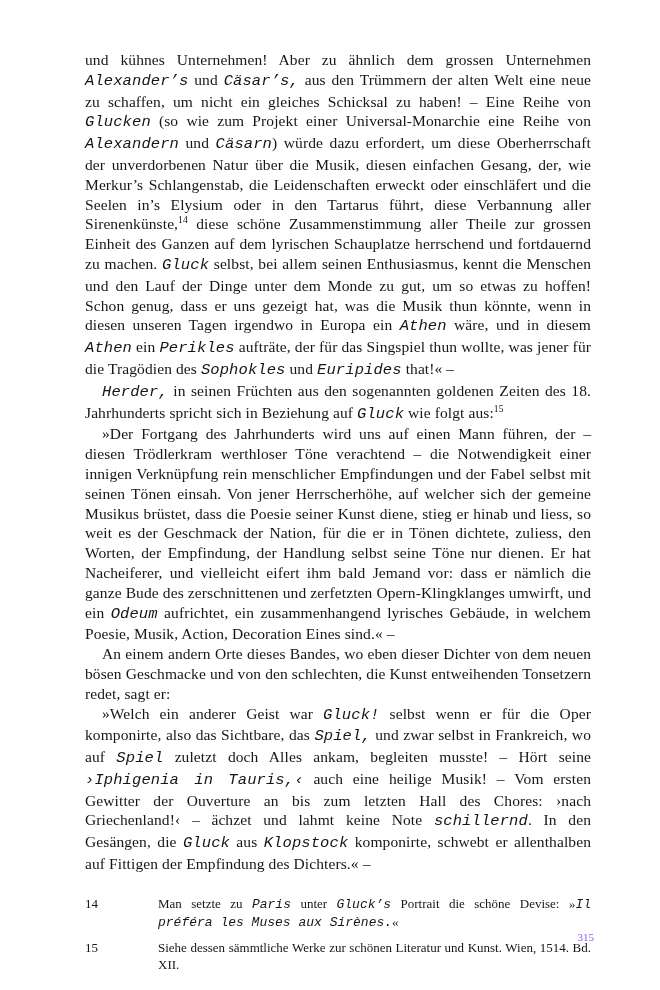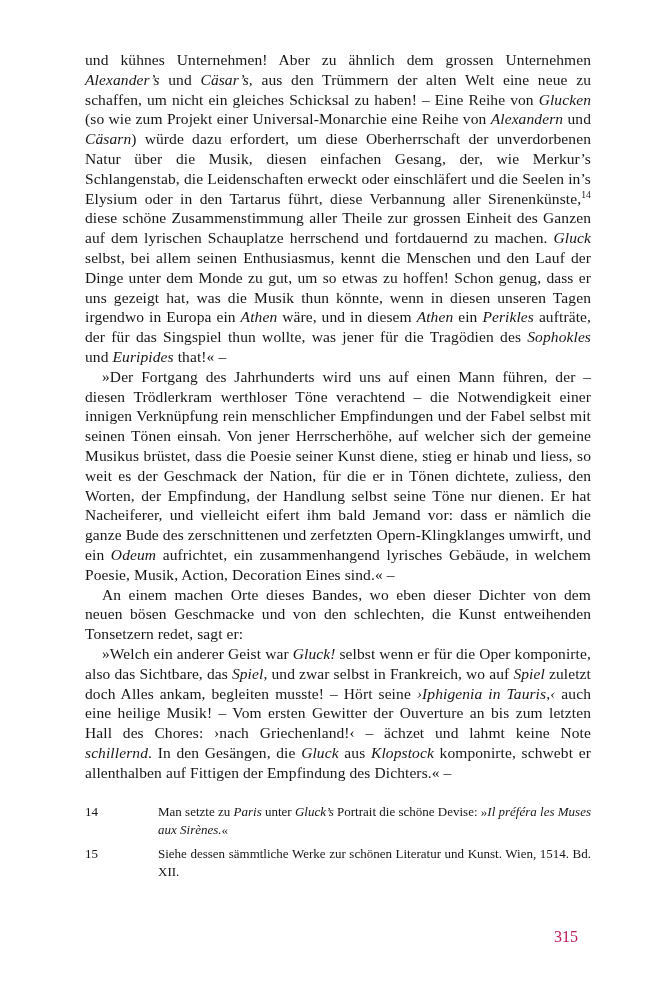--- a/index.html
+++ b/index.html
@@ -23,20 +23,21 @@
     font-size: 15.5px;
     line-height: 19.8px;
     text-align: justify;
     letter-spacing: 0.1px;
   }
   .text-block p.para.indent {
     text-indent: 17px;
   }
   em {
     font-style: italic;
+    font-family: Liberation Mono, monospace;
   }
   sup.fn-ref {
     font-size: 62%;
     vertical-align: super;
     line-height: 0;
   }
   .footnotes {
     margin-top: 21px;
     font-size: 13px;
     line-height: 17.5px;
@@ -49,35 +50,36 @@
   .fn-num {
     flex: none;
     width: 37px;
   }
   .fn-text {
     flex: 1;
     margin-left: 36px;
   }
   .page-number {
     position: absolute;
-    right: 82px;
+    right: 66px;
     bottom: 46px;
-    font-size: 16px;
+    font-size: 11px;
     line-height: 14px;
-    color: #be185d;
+    color: #8b5cf6;
   }
 </style>
 </head>
 <body>
 
 <div class="page">
   <main class="text-block">
       <p class="para"><span>und kühnes Unternehmen! Aber zu ähnlich dem grossen Unternehmen </span><em>Alexander’s</em><span> und </span><em>Cäsar’s,</em><span> aus den Trümmern der alten Welt eine neue zu schaffen, um nicht ein gleiches Schicksal zu haben! – Eine Reihe von </span><em>Glucken</em><span> (so wie zum Projekt einer Universal-Monarchie eine Reihe von </span><em>Alexandern</em><span> und </span><em>Cäsarn</em><span>) würde dazu erfordert, um diese Oberherrschaft der unverdorbenen Natur über die Musik, diesen einfachen Gesang, der, wie Merkur’s Schlangenstab, die Leidenschaften erweckt oder einschläfert und die Seelen in’s Elysium oder in den Tartarus führt, diese Verbannung aller Sirenenkünste,</span><sup class="fn-ref">14</sup><span> diese schöne Zusammenstimmung aller Theile zur grossen Einheit des Ganzen auf dem lyrischen Schauplatze herrschend und fortdauernd zu machen. </span><em>Gluck</em><span> selbst, bei allem seinen Enthusiasmus, kennt die Menschen und den Lauf der Dinge unter dem Monde zu gut, um so etwas zu hoffen! Schon genug, dass er uns gezeigt hat, was die Musik thun könnte, wenn in diesen unseren Tagen irgendwo in Europa ein </span><em>Athen</em><span> wäre, und in diesem </span><em>Athen</em><span> ein </span><em>Perikles</em><span> aufträte, der für das Singspiel thun wollte, was jener für die Tragödien des </span><em>Sophokles</em><span> und </span><em>Euripides</em><span> that!« –</span></p>
+      <p class="para indent"><em>Herder,</em><span> in seinen Früchten aus den sogenannten goldenen Zeiten des 18. Jahrhunderts spricht sich in Beziehung auf </span><em>Gluck</em><span> wie folgt aus:</span><sup class="fn-ref">15</sup></p>
       <p class="para indent"><span>»Der Fortgang des Jahrhunderts wird uns auf einen Mann führen, der – diesen Trödlerkram werthloser Töne verachtend – die Notwendigkeit einer innigen Verknüpfung rein menschlicher Empfindungen und der Fabel selbst mit seinen Tönen einsah. Von jener Herrscherhöhe, auf welcher sich der gemeine Musikus brüstet, dass die Poesie seiner Kunst diene, stieg er hinab und liess, so weit es der Geschmack der Nation, für die er in Tönen dichtete, zuliess, den Worten, der Empfindung, der Handlung selbst seine Töne nur dienen. Er hat Nacheiferer, und vielleicht eifert ihm bald Jemand vor: dass er nämlich die ganze Bude des zerschnittenen und zerfetzten Opern-Klingklanges umwirft, und ein </span><em>Odeum</em><span> aufrichtet, ein zusammenhangend lyrisches Gebäude, in welchem Poesie, Musik, Action, Decoration Eines sind.« –</span></p>
-      <p class="para indent"><span>An einem machen Orte dieses Bandes, wo eben dieser Dichter von dem neuen bösen Geschmacke und von den schlechten, die Kunst entweihenden Tonsetzern redet, sagt er:</span></p>
+      <p class="para indent"><span>An einem andern Orte dieses Bandes, wo eben dieser Dichter von dem neuen bösen Geschmacke und von den schlechten, die Kunst entweihenden Tonsetzern redet, sagt er:</span></p>
       <p class="para indent"><span>»Welch ein anderer Geist war </span><em>Gluck!</em><span> selbst wenn er für die Oper komponirte, also das Sichtbare, das </span><em>Spiel,</em><span> und zwar selbst in Frankreich, wo auf </span><em>Spiel</em><span> zuletzt doch Alles ankam, begleiten musste! – Hört seine </span><em>›Iphigenia in Tauris,‹</em><span> auch eine heilige Musik! – Vom ersten Gewitter der Ouverture an bis zum letzten Hall des Chores: ›nach Griechenland!‹ – ächzet und lahmt keine Note </span><em>schillernd</em><span>. In den Gesängen, die </span><em>Gluck</em><span> aus </span><em>Klopstock</em><span> komponirte, schwebt er allenthalben auf Fittigen der Empfindung des Dichters.« –</span></p>
     </main>
   <section class="footnotes">
       <div class="footnote">
         <span class="fn-num">14</span>
         <span class="fn-text"><span>Man setzte zu </span><em>Paris</em><span> unter </span><em>Gluck’s</em><span> Portrait die schöne Devise: »</span><em>Il préféra les Muses aux Sirènes.</em><span>«</span></span>
       </div>
       <div class="footnote">
         <span class="fn-num">15</span>
         <span class="fn-text"><span>Siehe dessen sämmtliche Werke zur schönen Literatur und Kunst. Wien, 1514. Bd. XII.</span></span>

